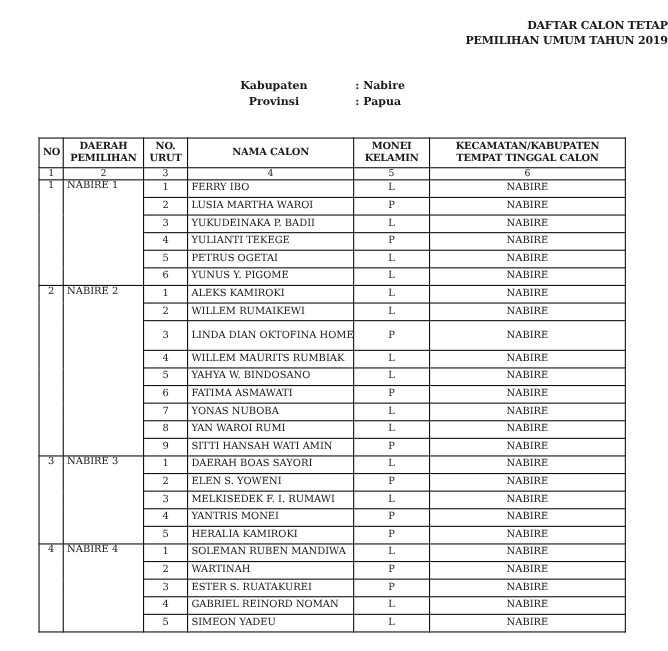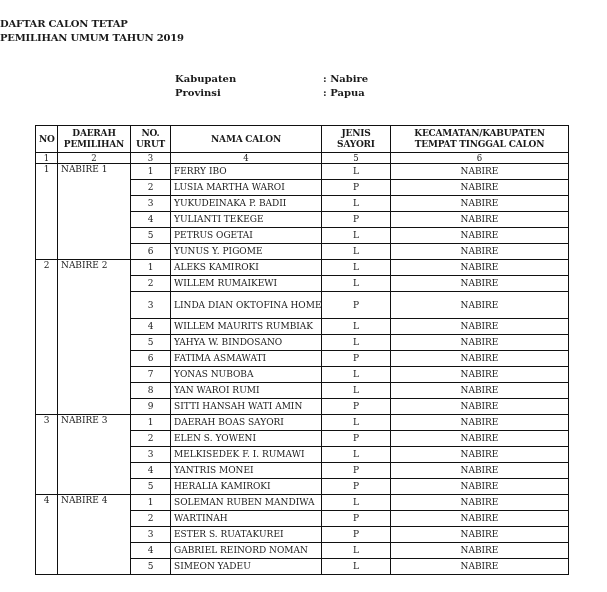--- a/index.html
+++ b/index.html
@@ -3,27 +3,27 @@
 <meta charset="utf-8">
 <style>
   html, body { margin: 0; padding: 0; background: #ffffff; }
   body {
     width: 607px; height: 592px; position: relative; overflow: hidden;
     font-family: "DejaVu Serif", "Liberation Serif", serif;
     color: #1a1a1a;
   }
   .titles {
     position: absolute; left: 0; top: 17px; width: 607px;
-    text-align: left; font-weight: bold; font-size: 10px; line-height: 13.5px;
+    text-align: right; font-weight: bold; font-size: 10px; line-height: 13.5px;
     letter-spacing: -0.2px;
   }
   .titles div { white-space: nowrap; }
   .meta {
     position: absolute; left: 175px; top: 72px;
-    font-size: 10px; font-weight: bold; line-height: 13.5px;
+    font-size: 10px; font-weight: bold; line-height: 13.5px; text-align: center;
   }
   .meta-row { display: flex; white-space: nowrap; }
   .meta-label { width: 148px; }
   .meta-value { }
   table.dct {
     position: absolute; left: 35px; top: 125px;
     border-collapse: collapse; width: 533px;
     font-size: 9px; table-layout: fixed;
   }
   table.dct td, table.dct th {
@@ -76,21 +76,21 @@
       <col class="c4">
       <col class="c5">
       <col class="c6">
   </colgroup>
   <thead>
     <tr>
       <th>NO</th>
       <th>DAERAH PEMILIHAN</th>
       <th>NO. URUT</th>
       <th>NAMA CALON</th>
-      <th>JENIS SAYORI</th>
+      <th>MONEI KELAMIN</th>
       <th>KECAMATAN/KABUPATEN TEMPAT TINGGAL CALON</th>
     </tr>
     <tr class="idx">
       <td>1</td>
       <td>2</td>
       <td>3</td>
       <td>4</td>
       <td>5</td>
       <td>6</td>
     </tr>

